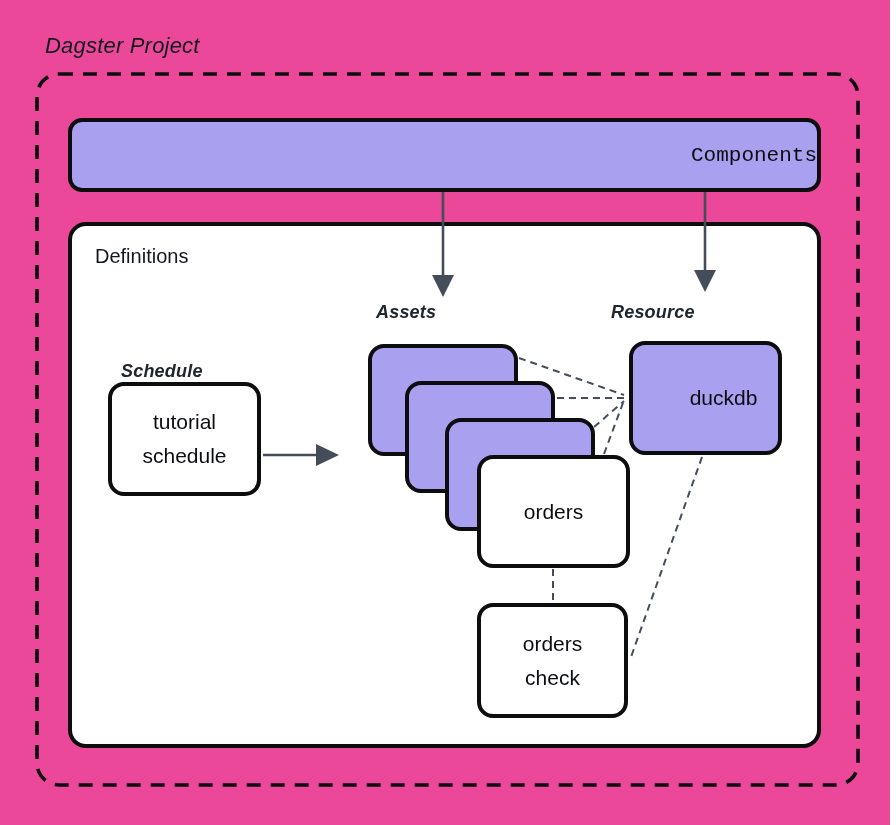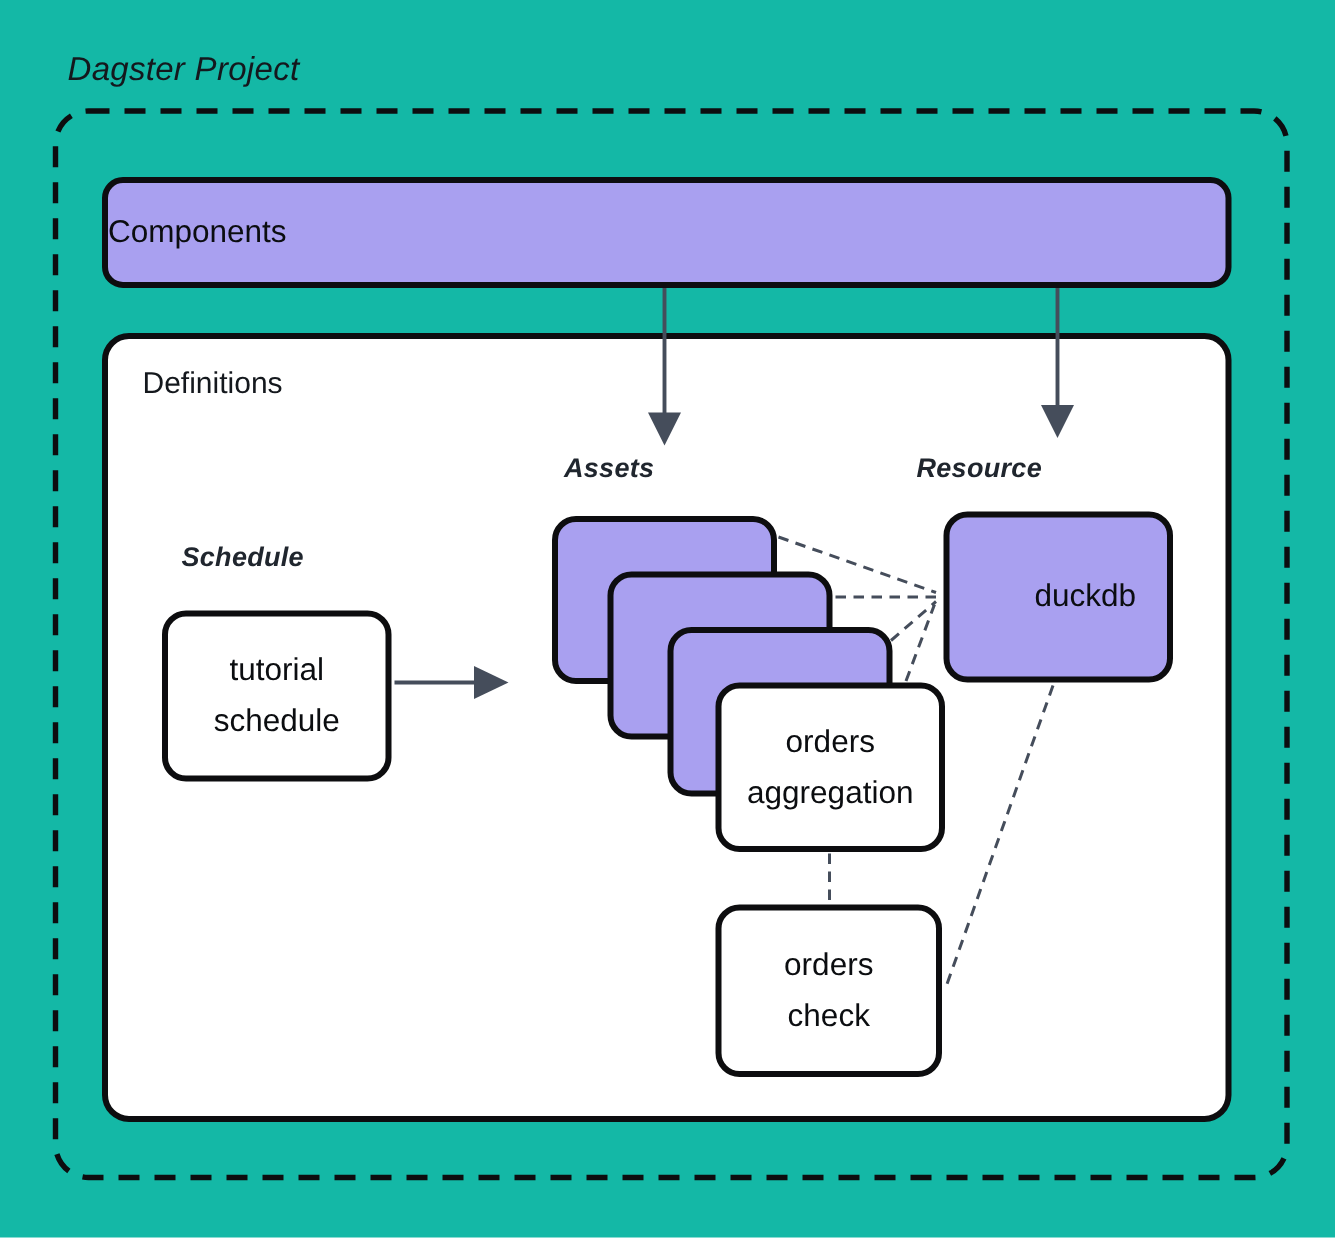--- a/index.html
+++ b/index.html
@@ -9,36 +9,36 @@
     --text-dark: #14181D;
   }
   * { box-sizing: border-box; margin: 0; padding: 0; }
   body {
     width: 896px; height: 825px;
     background: #ffffff;
     font-family: "Liberation Sans", sans-serif;
     color: var(--text-dark);
     overflow: hidden;
   }
-  .canvas { position: relative; width: 890px; height: 825px; background: #14b8a6; }
+  .canvas { position: relative; width: 890px; height: 825px; background: #ec4899; }
 
   .diagram-title {
     position: absolute; left: 45px; top: 33px;
     font-size: 22px; font-style: italic; font-weight: 500;
     color: var(--text-dark); letter-spacing: 0.2px;
   }
 
   .components-bar {
     position: absolute; left: 68px; top: 118px;
     width: 753px; height: 74px;
     background: var(--node-purple);
     border: 4px solid var(--border-black);
     border-radius: 14px;
-    display: flex; align-items: center; justify-content: flex-start;
-    font-size: 21px; color: #0b0d10;
+    display: flex; align-items: center; justify-content: flex-end;
+    font-size: 21px; color: #0b0d10; font-family: Liberation Mono, monospace;
   }
 
   .definitions-box {
     position: absolute; left: 68px; top: 222px;
     width: 753px; height: 526px;
     background: #ffffff;
     border: 4px solid var(--border-black);
     border-radius: 18px;
   }
   .definitions-label {
@@ -62,21 +62,21 @@
     border: 4px solid var(--border-black);
     border-radius: 16px;
     display: flex; flex-direction: column;
     align-items: center; justify-content: center;
     font-size: 21px; line-height: 34px; color: #0b0d10;
     text-align: center;
   }
   .node-white  { background: #ffffff; }
   .node-purple { background: var(--node-purple); }
 
-  .tutorial-schedule { left: 108px; top: 407px; width: 153px; height: 114px; text-align: right; }
+  .tutorial-schedule { left: 108px; top: 382px; width: 153px; height: 114px; text-align: right; }
   .asset-box-1 { left: 368px; top: 344px; width: 150px; height: 112px; }
   .asset-box-2 { left: 405px; top: 381px; width: 150px; height: 112px; }
   .asset-box-3 { left: 445px; top: 418px; width: 150px; height: 113px; }
   .orders-aggregation { left: 477px; top: 455px; width: 153px; height: 113px; }
   .duckdb { left: 629px; top: 341px; width: 153px; height: 114px; padding-left: 36px; }
   .orders-check { left: 477px; top: 603px; width: 151px; height: 115px; }
 
   svg.overlay {
     position: absolute; left: 0; top: 0;
     width: 896px; height: 825px;
@@ -119,21 +119,20 @@
   <div class="node node-purple asset-box-1"></div>
   <div class="node node-purple asset-box-2"></div>
   <div class="node node-purple asset-box-3"></div>
 
   <div class="node node-purple duckdb">
     <div>duckdb</div>
   </div>
 
   <div class="node node-white orders-aggregation">
     <div>orders</div>
-    <div>aggregation</div>
   </div>
 
   <div class="node node-white orders-check">
     <div>orders</div>
     <div>check</div>
   </div>
 
   <svg class="overlay" viewBox="0 0 896 825" xmlns="http://www.w3.org/2000/svg">
 
     <rect class="boundary-rect" x="37" y="74" width="821" height="711" rx="22"></rect>

